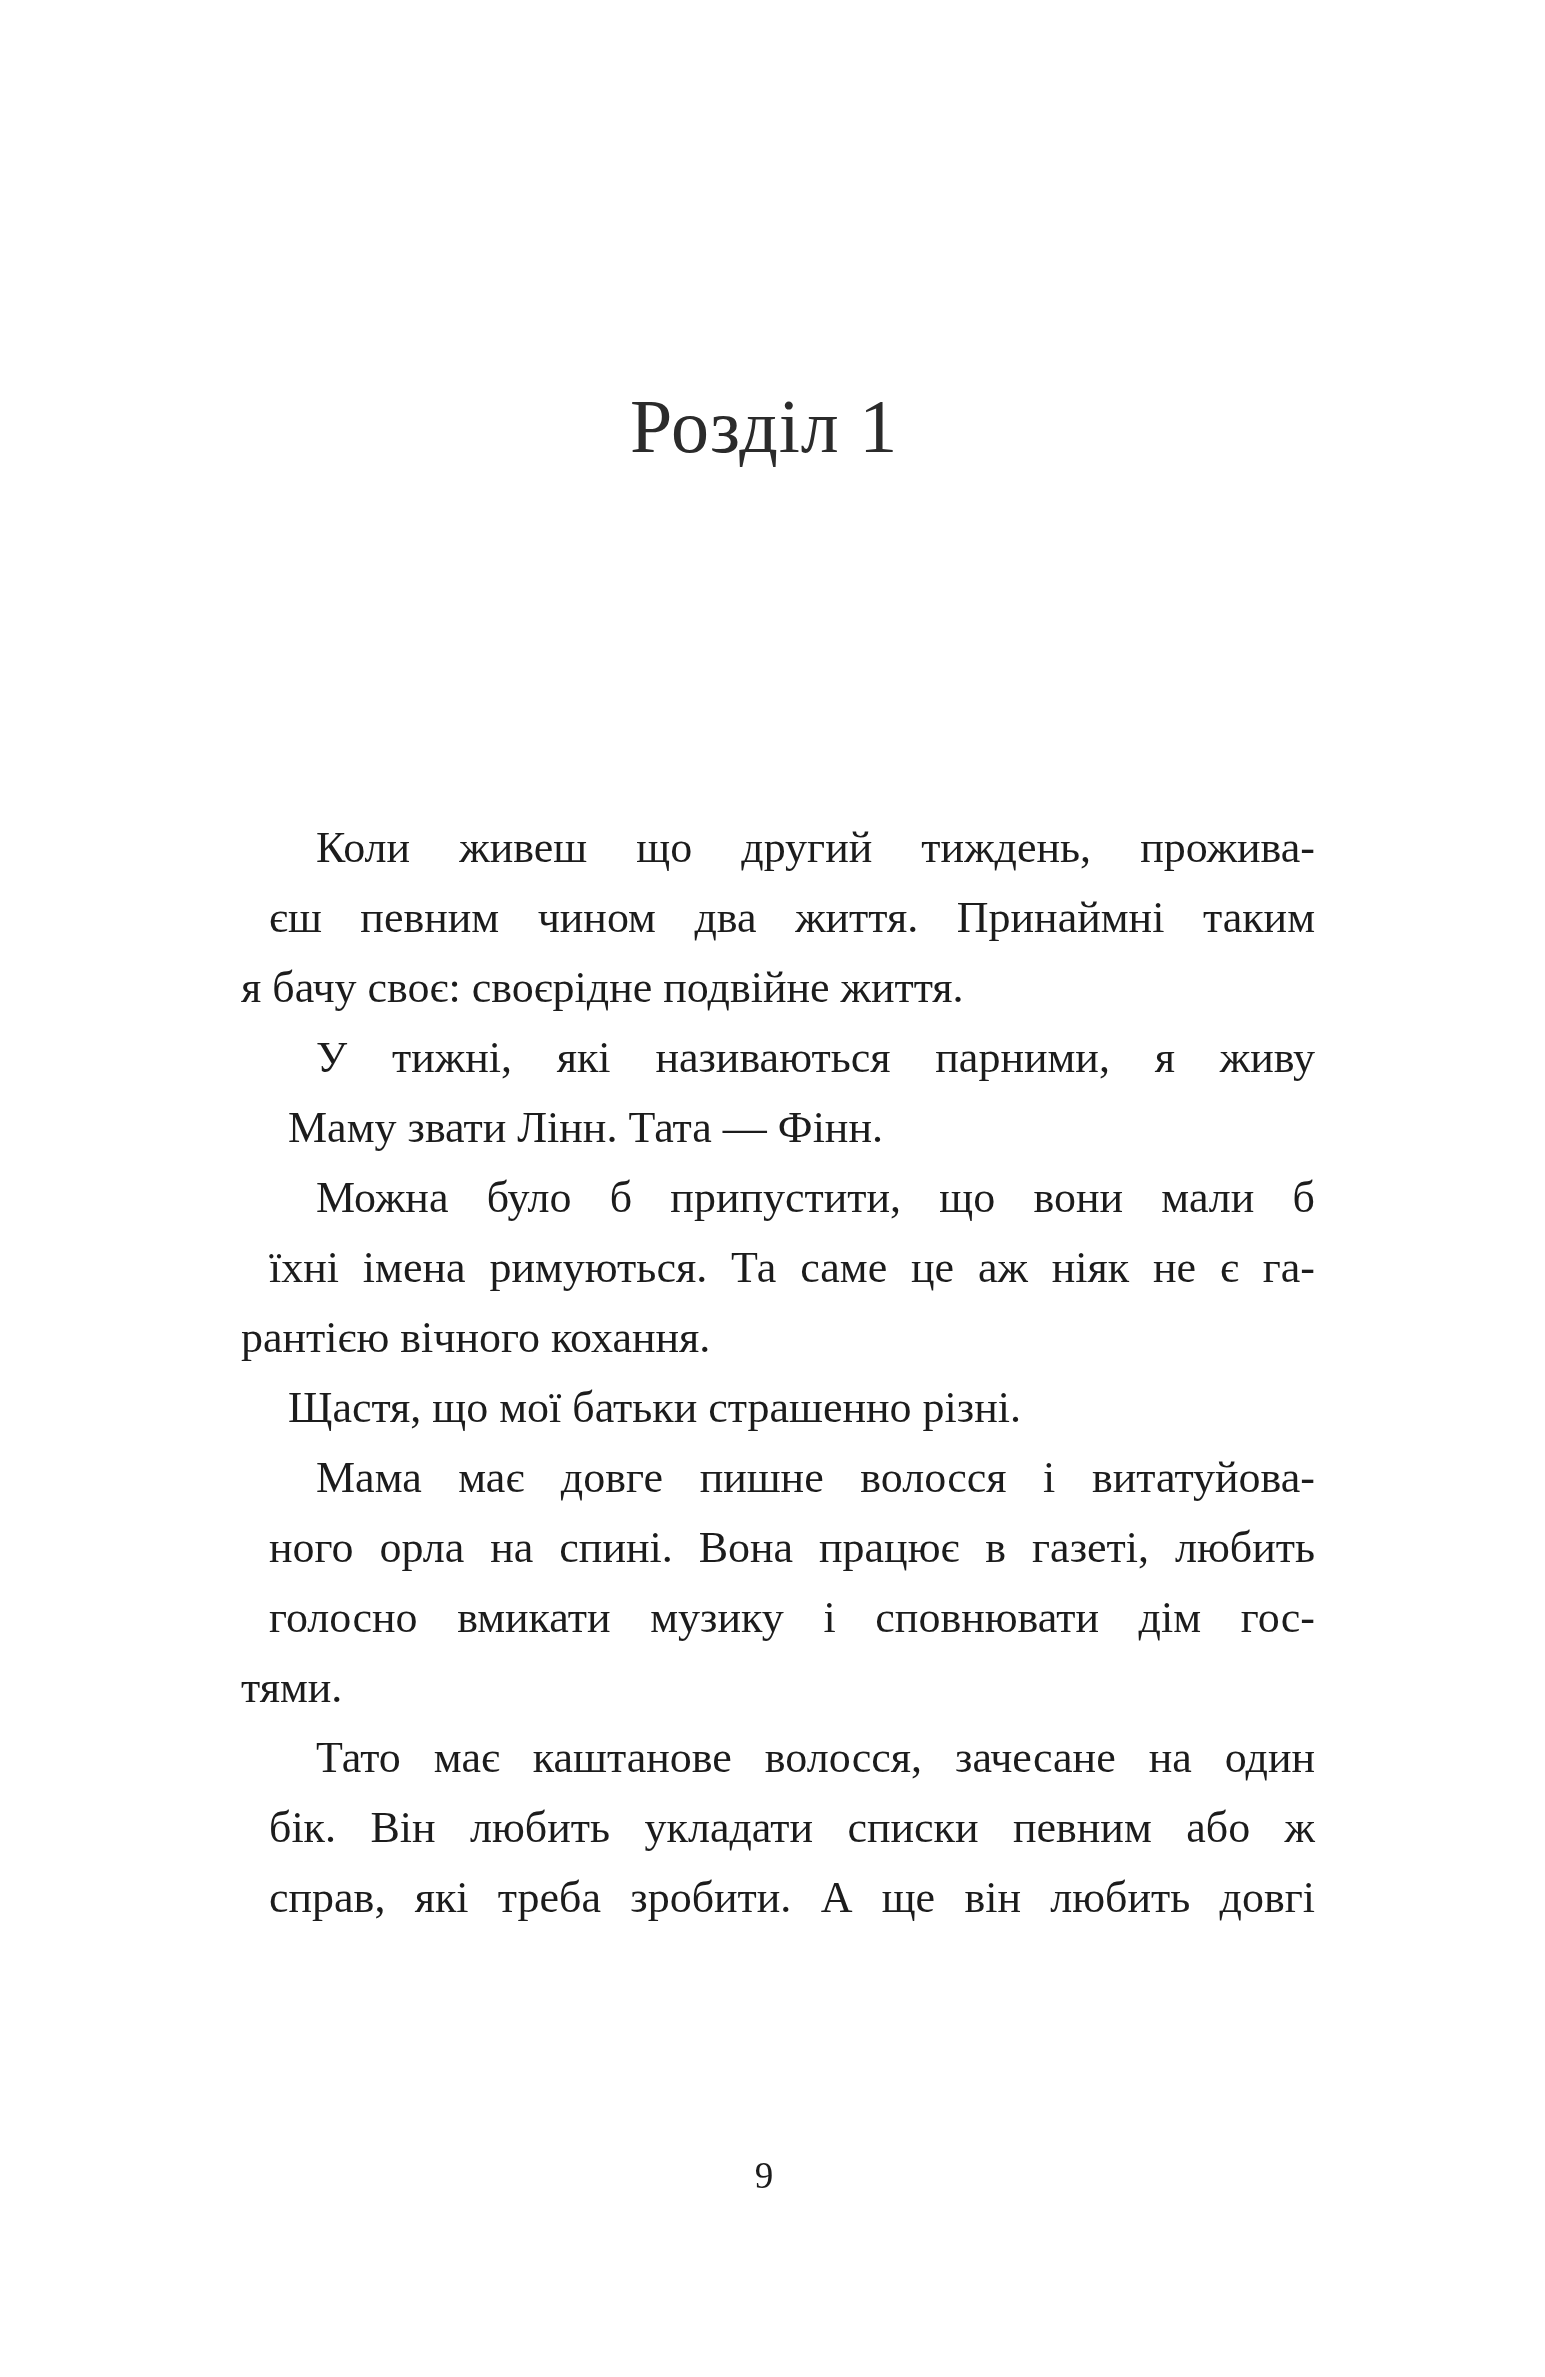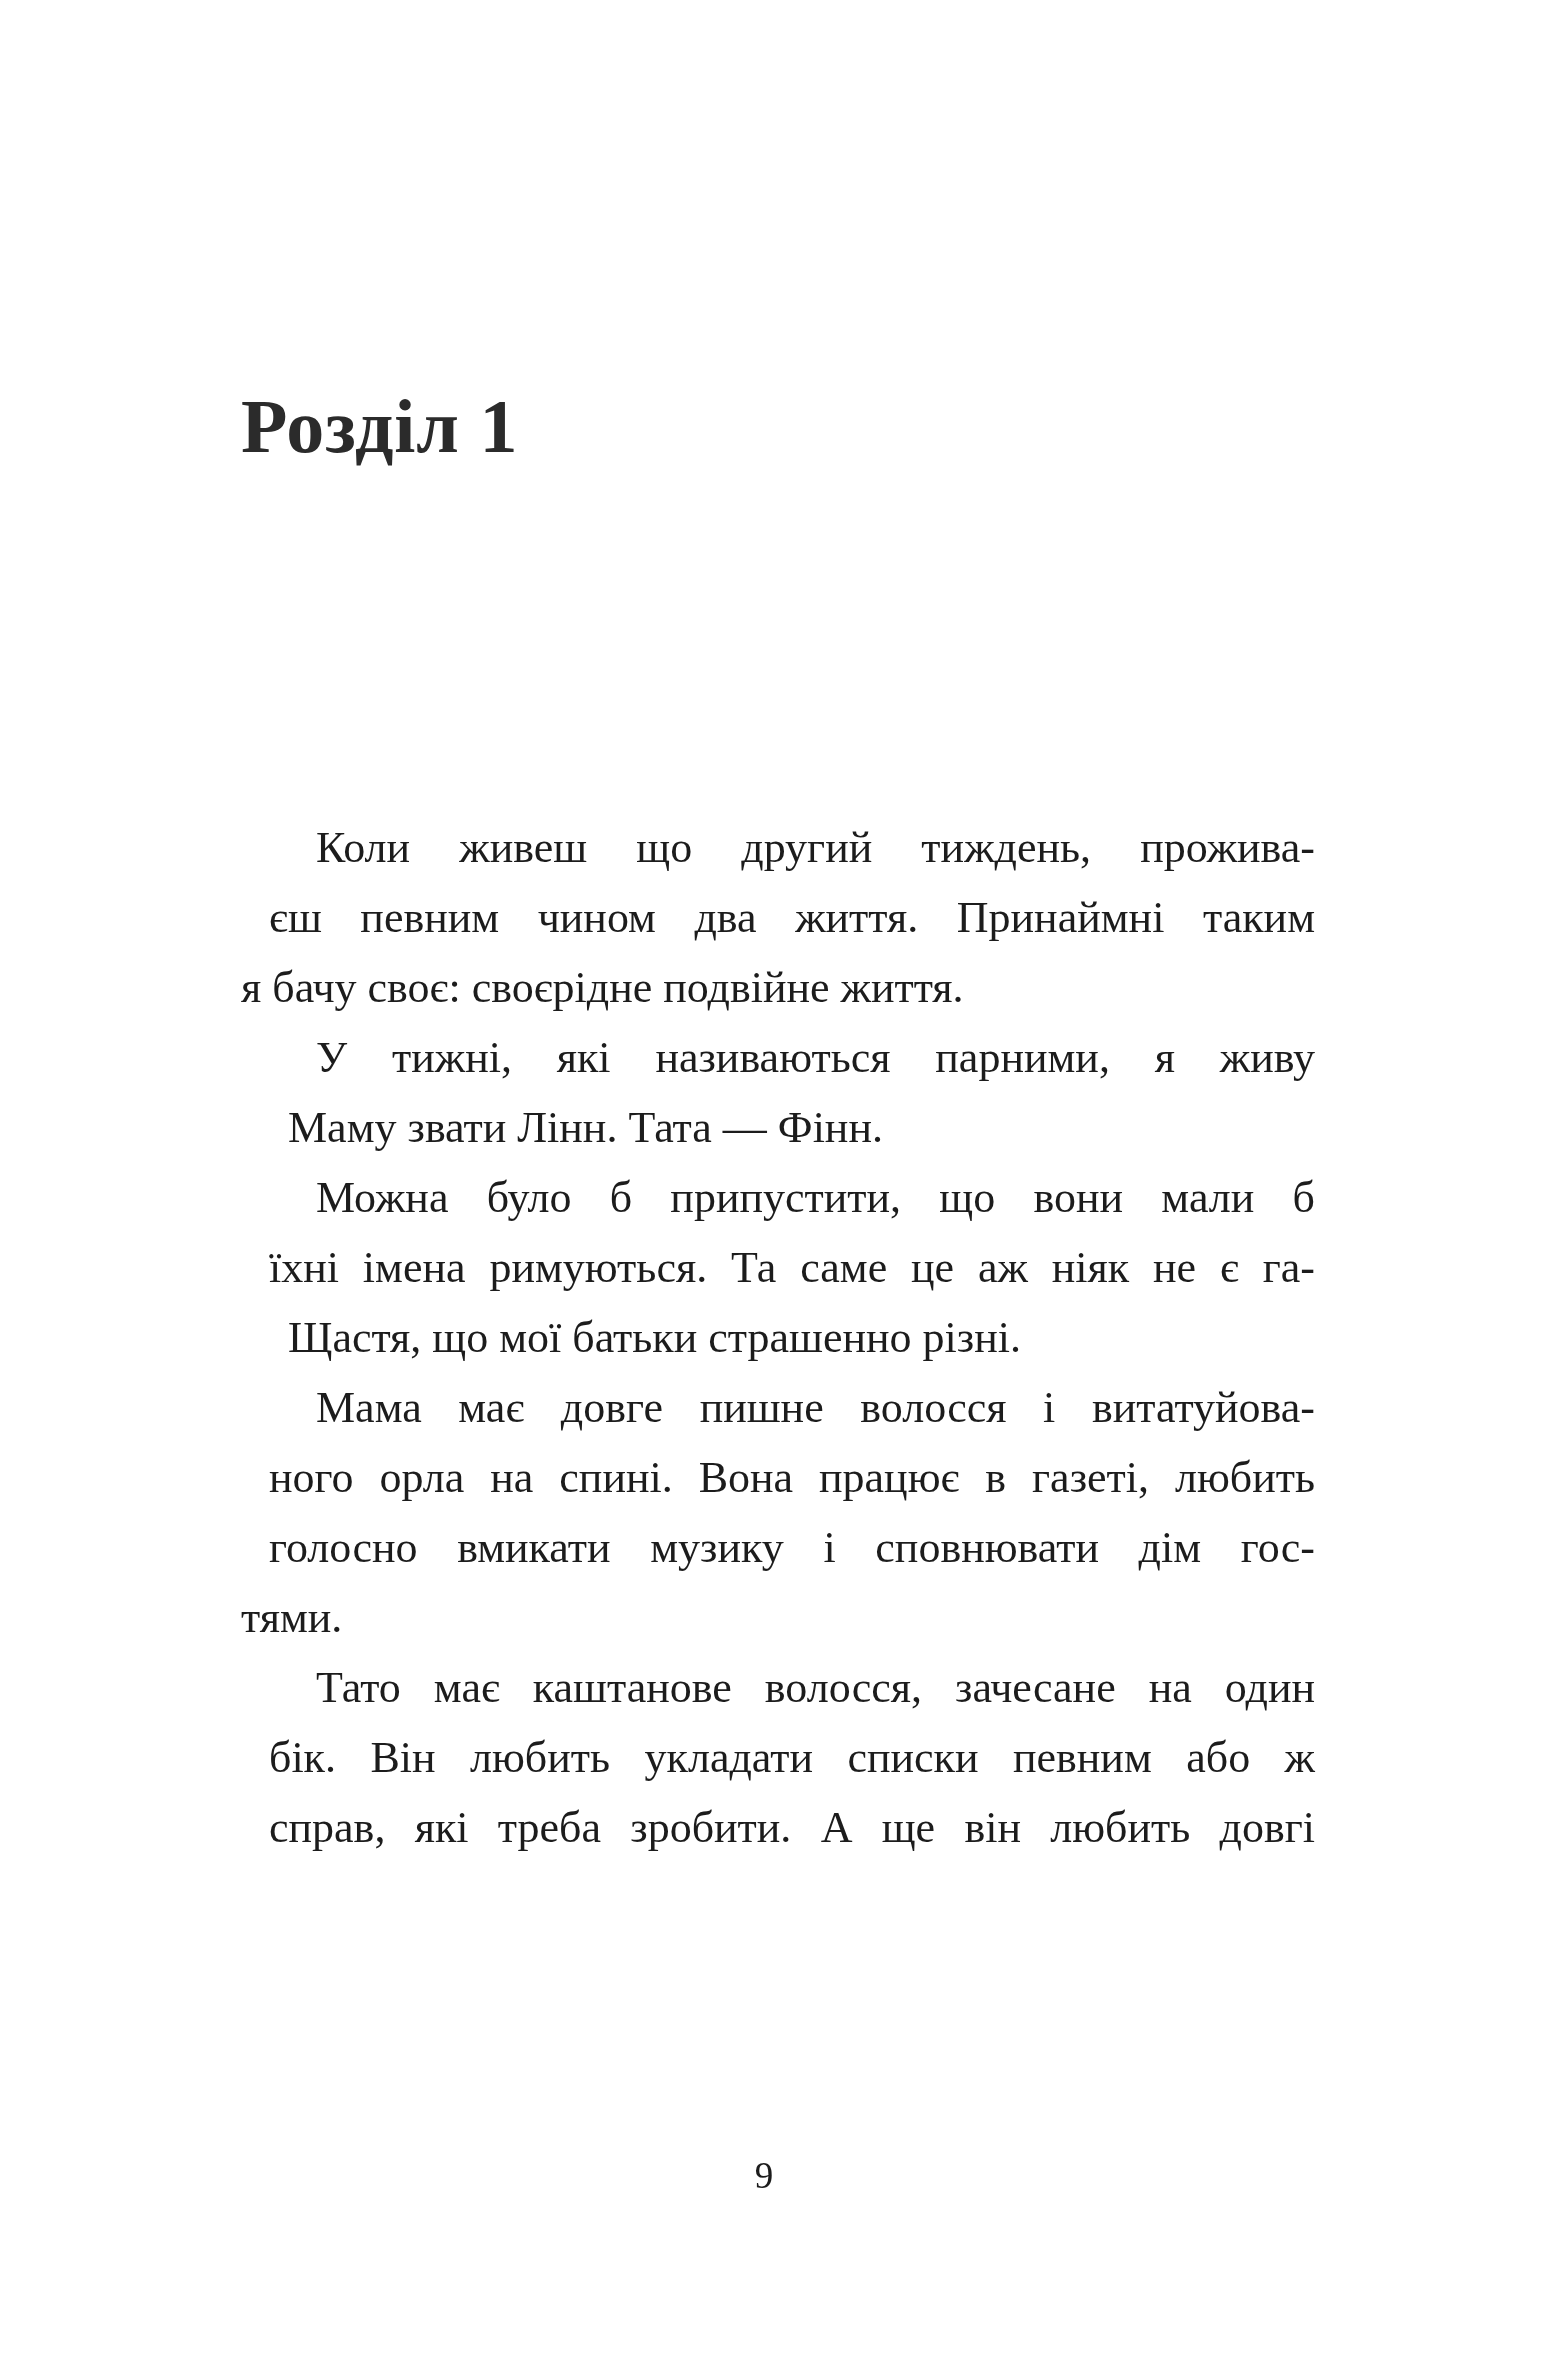--- a/index.html
+++ b/index.html
@@ -14,24 +14,24 @@
     background: #ffffff;
     font-family: "Liberation Serif", serif;
     color: #1c1c1c;
     overflow: hidden;
   }
   .chapter-title {
     position: absolute;
     left: 241px;
     top: 388px;
     width: 1046px;
-    text-align: left;
+    text-align: center;
     font-size: 76px;
     line-height: 1;
-    font-weight: 700;
+    font-weight: 400;
     color: #2b2b2b;
     letter-spacing: 0.8px;
   }
   .body-text {
     position: absolute;
     left: 241px;
     top: 813px;
     width: 1046px;
     font-size: 44px;
     line-height: 70px;
@@ -67,20 +67,21 @@
   <div class="chapter-title">Розділ 1</div>
 
   <div class="body-text">
       <div class="text-line justify indent">Коли живеш що другий тиждень, прожива-</div>
       <div class="text-line justify">єш певним чином два життя. Принаймні таким</div>
       <div class="text-line">я бачу своє: своєрідне подвійне життя.</div>
       <div class="text-line justify indent">У тижні, які називаються парними, я живу</div>
       <div class="text-line indent">Маму звати Лінн. Тата — Фінн.</div>
       <div class="text-line justify indent">Можна було б припустити, що вони мали б</div>
       <div class="text-line justify">їхні імена римуються. Та саме це аж ніяк не є га-</div>
+      <div class="text-line">рантією вічного кохання.</div>
       <div class="text-line indent">Щастя, що мої батьки страшенно різні.</div>
       <div class="text-line justify indent">Мама має довге пишне волосся і витатуйова-</div>
       <div class="text-line justify">ного орла на спині. Вона працює в газеті, любить</div>
       <div class="text-line justify">голосно вмикати музику і сповнювати дім гос-</div>
       <div class="text-line">тями.</div>
       <div class="text-line justify indent">Тато має каштанове волосся, зачесане на один</div>
       <div class="text-line justify">бік. Він любить укладати списки певним або ж</div>
       <div class="text-line justify">справ, які треба зробити. А ще він любить довгі</div>
     </div>
 

